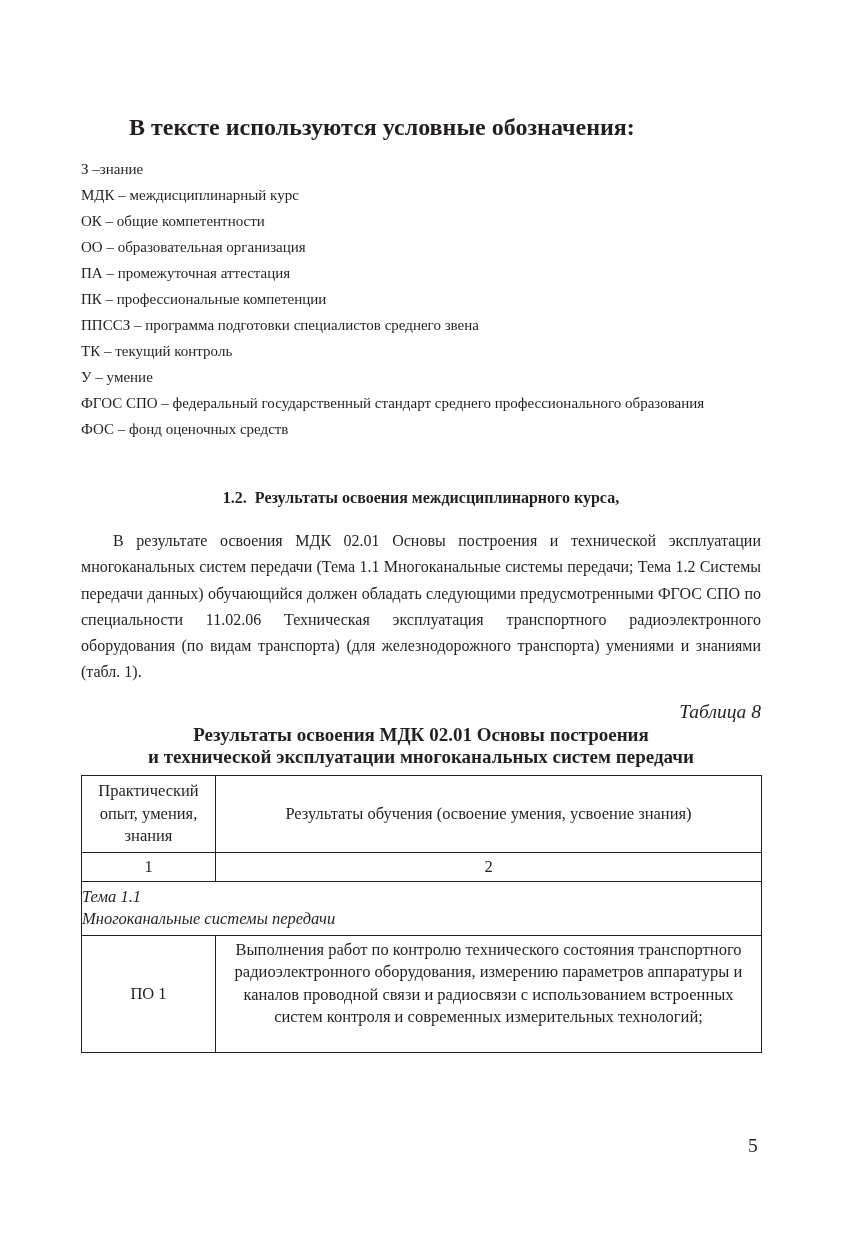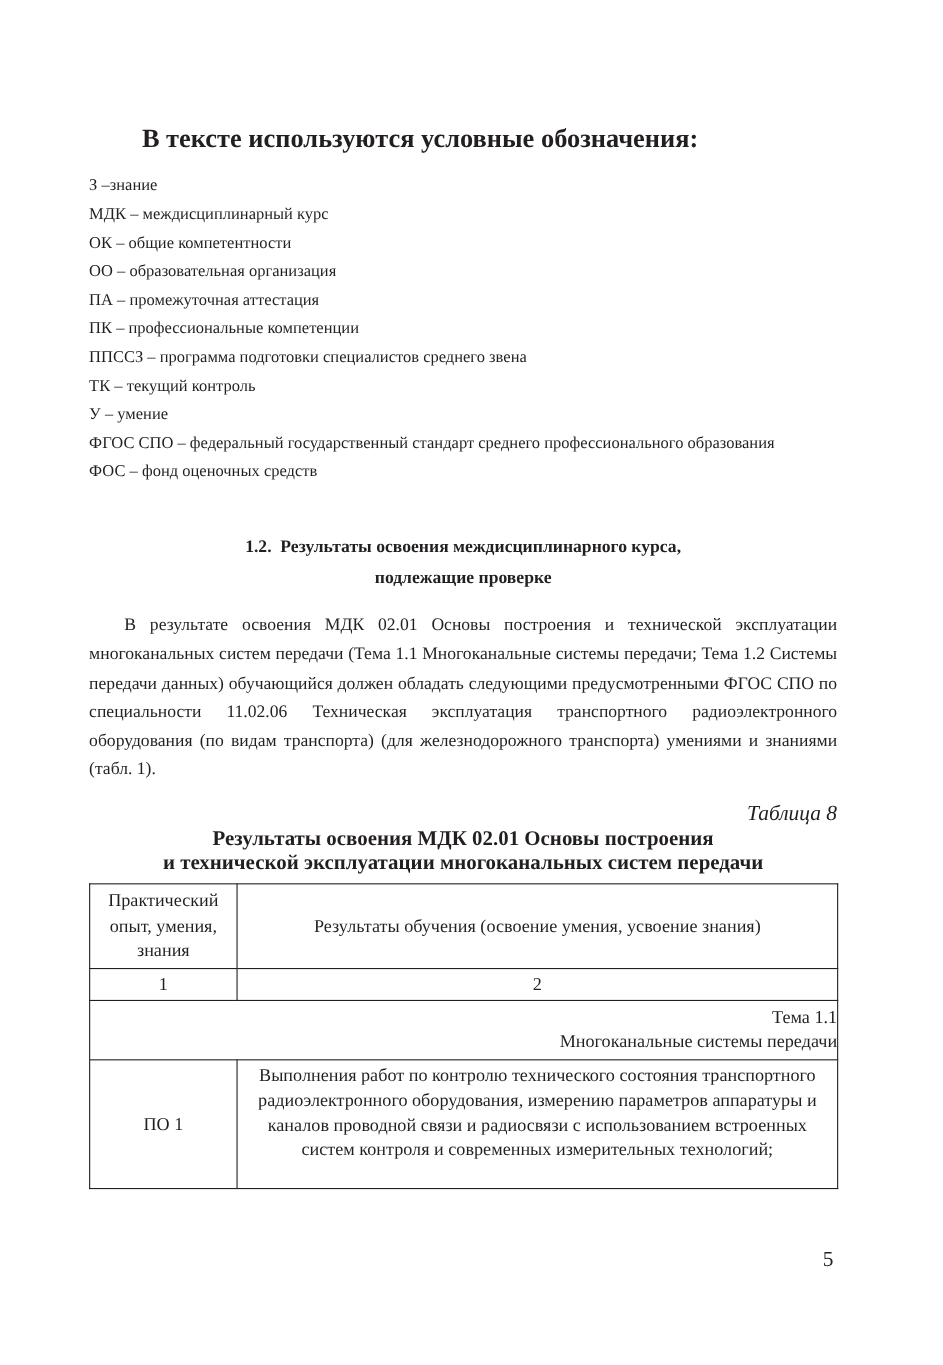--- a/index.html
+++ b/index.html
@@ -92,21 +92,22 @@
       padding: 2px 4px;
     }
     .hdr-2 {
       text-align: center;
     }
     .num-row td {
       text-align: center;
       height: 28px;
     }
     .topic-row td {
-      text-align: right;
+      text-align: left;
+      font-style: italic;
       height: 53px;
     }
     .topic-row span {
       display: block;
     }
     .po-row td.code {
       text-align: center;
       height: 116px;
     }
     .po-row td.desc {
@@ -137,21 +138,20 @@
     <li>ПК – профессиональные компетенции</li>
     <li>ППССЗ – программа подготовки специалистов среднего звена</li>
     <li>ТК – текущий контроль</li>
     <li>У – умение</li>
     <li>ФГОС СПО – федеральный государственный стандарт среднего профес­сионального образования</li>
     <li>ФОС – фонд оценочных средств</li>
   </ul>
 
   <h2 class="section-heading">
     <span><span class="num">1.2.</span><span>Результаты освоения междисциплинарного курса,</span></span><br>
-    <span>подлежащие проверке</span>
   </h2>
 
   <p class="body-para">В результате освоения МДК 02.01 Основы построения и технической эксплуатации многоканальных систем передачи (Тема 1.1 Многоканаль­ные системы передачи; Тема 1.2 Системы передачи данных) обучающий­ся должен обладать следующими предусмотренными ФГОС СПО по специальности 11.02.06 Техническая эксплуатация транспортного радио­электронного оборудования (по видам транспорта) (для железнодорож­ного транспорта) умениями и знаниями (табл. 1).</p>
 
   <p class="table-label">Таблица 8</p>
   <p class="table-title">
     <span>Результаты освоения МДК 02.01 Основы построения</span><br>
     <span>и технической эксплуатации многоканальных систем передачи</span>
   </p>
 

